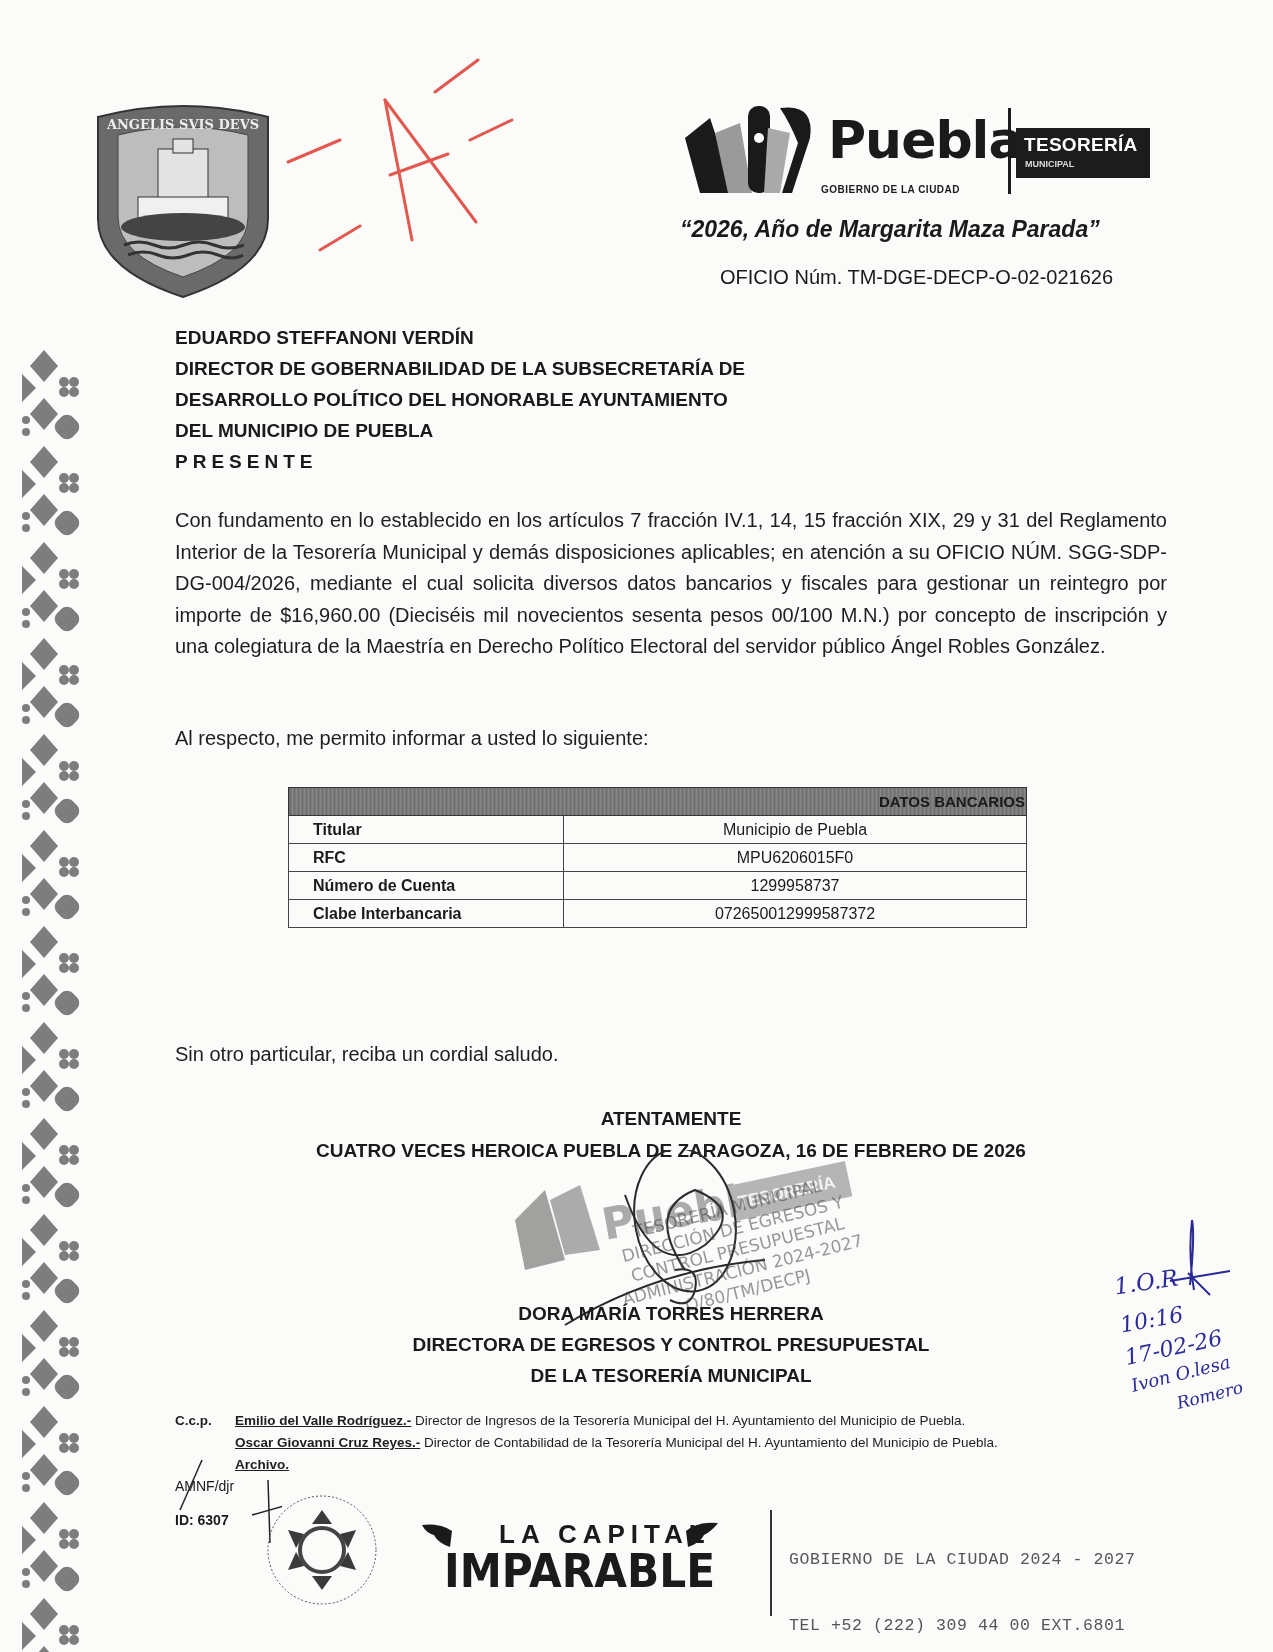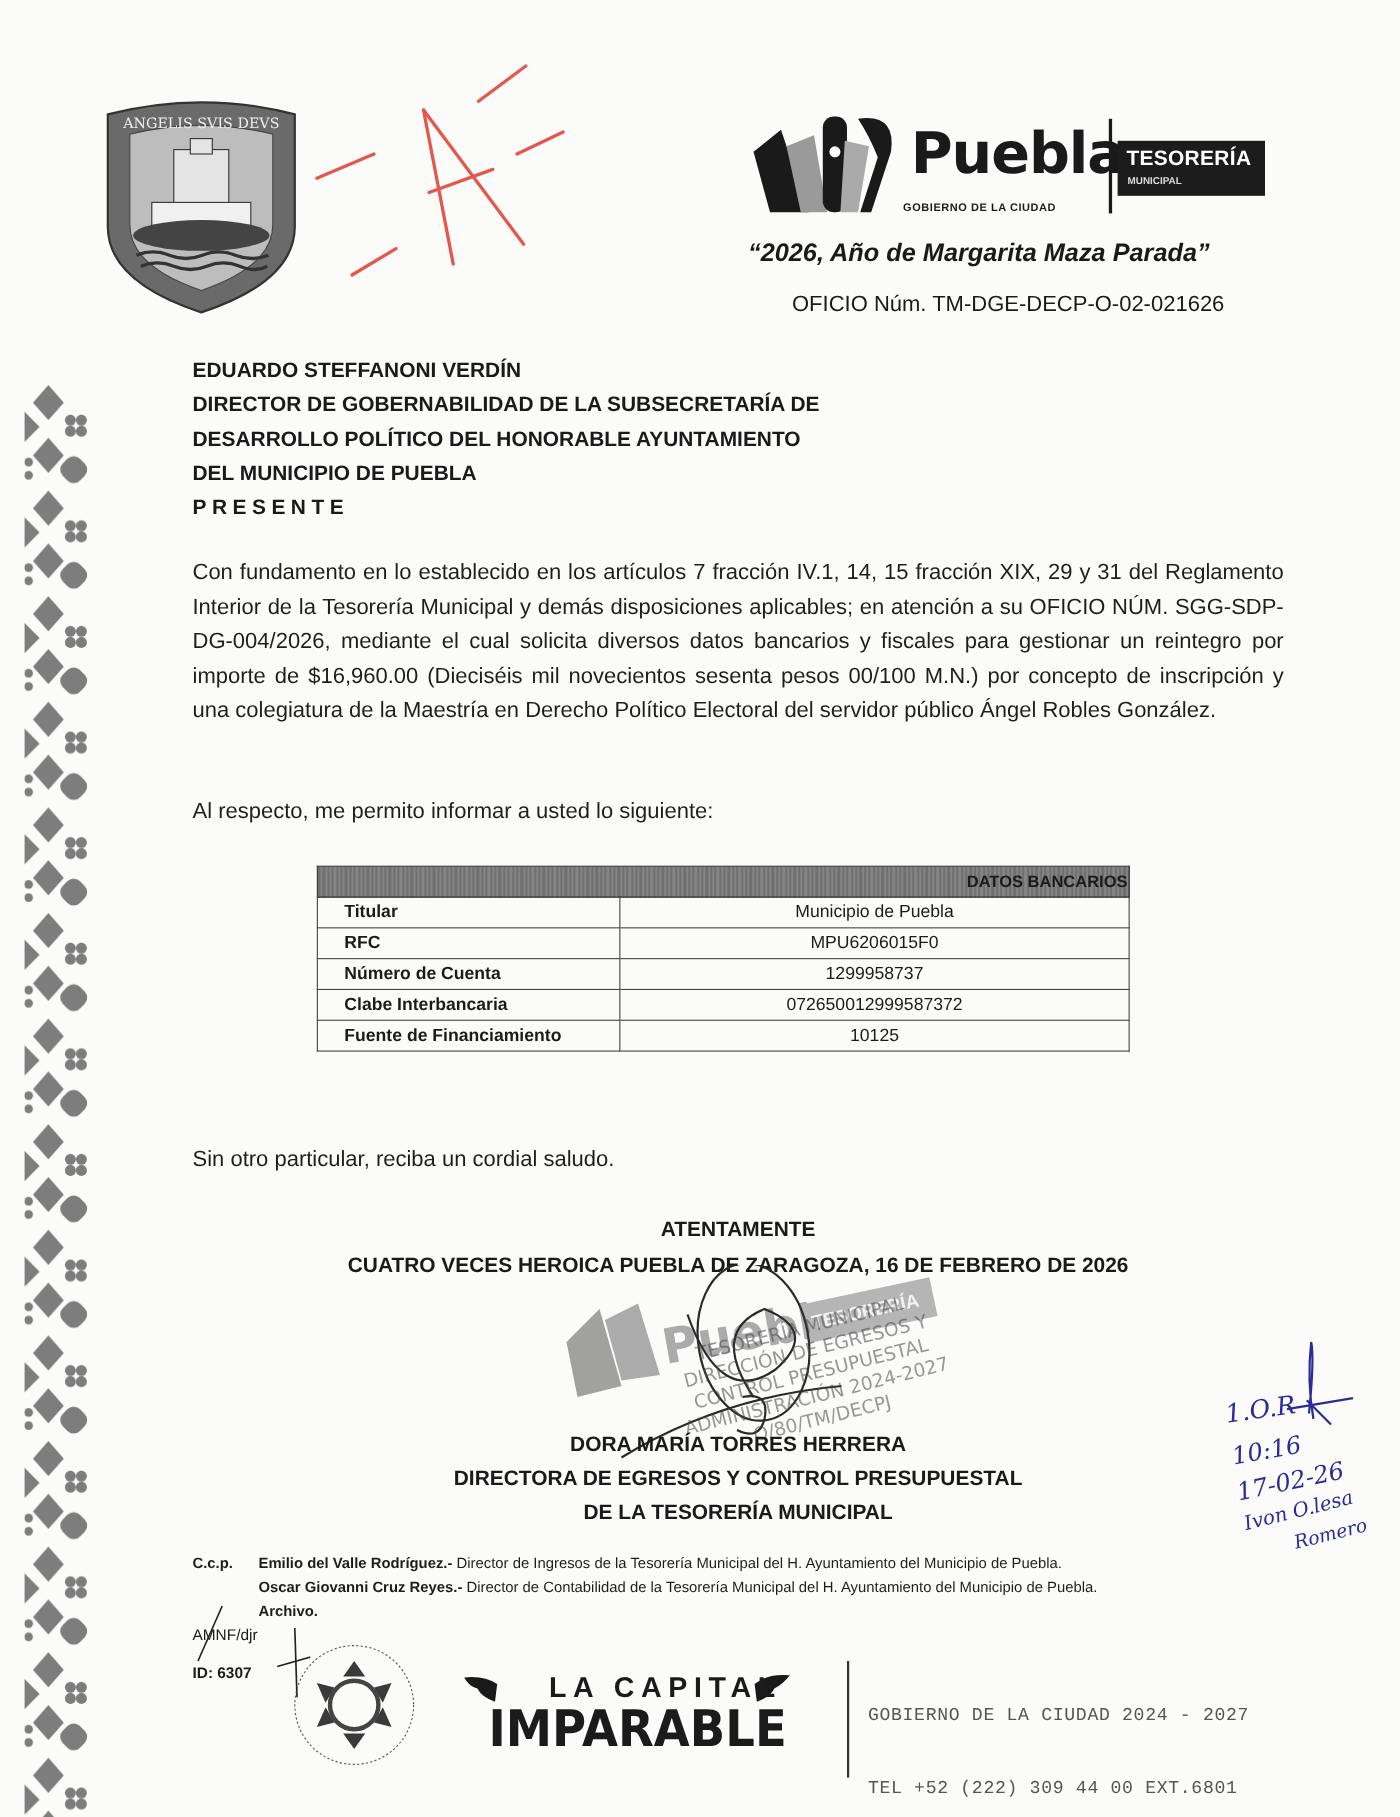--- a/index.html
+++ b/index.html
@@ -3,21 +3,21 @@
 <meta charset="utf-8">
 <style>
   html, body { margin:0; padding:0; }
   body { width:1273px; height:1652px; background:#fbfbfa; position:relative; overflow:hidden;
          font-family:"Liberation Sans", sans-serif; color:#1b1b1b; }
   .abs { position:absolute; }
   
   .border-strip { left:22px; top:350px; width:58px; height:1302px; overflow:hidden; }
   .border-strip svg { display:block; }
   
-  .seal { left:88px; top:86px; width:190px; height:200px; }
+  .seal { left:88px; top:99px; width:190px; height:200px;font-weight:bold; }
   
   .red-mark { left:280px; top:50px; width:240px; height:220px; }
   
   .logo { left:680px; top:98px; width:470px; height:100px; }
   .logo .word { position:absolute; left:148px; top:12px; font-size:52px; font-weight:bold; letter-spacing:-1px; color:#1a1a1a; font-family:"DejaVu Sans", sans-serif; }
   .logo .sub { position:absolute; left:141px; top:76px; font-size:10px; font-weight:bold; letter-spacing:0.5px;margin-top:10px; }
   .logo .divider { position:absolute; left:328px; top:10px; width:3px; height:86px; background:#1a1a1a; }
   .logo .tes-box { position:absolute; left:336px; top:30px; width:134px; height:50px; background:#1c1c1c; color:#fff; }
   .logo .tes-box .t1 { position:absolute; left:8px; top:6px; font-size:19px; font-weight:bold; letter-spacing:0.3px; }
   .logo .tes-box .t2 { position:absolute; left:9px; top:31px; font-size:9px; font-weight:bold; color:#ddd; }
@@ -38,21 +38,21 @@
   .center-block { left:175px; width:992px; text-align:center; font-weight:bold; color:#1a1a1a; }
   .atent { top:1108px; font-size:19px; }
   .date-line { top:1140px; font-size:19px; }
   .stamp { left:505px; top:1150px; width:370px; height:190px; }
   .sign-name { top:1298px; font-size:19px; line-height:31px; }
   .stamp-text { left:560px; top:1240px; width:340px; font-size:17px; color:rgba(70,70,70,0.55); transform:rotate(-14deg); transform-origin:left top; line-height:21px; text-align:center; font-family:"DejaVu Sans", sans-serif; }
   .handwriting { left:1110px; top:1215px; width:165px; height:210px; color:#2a2a9a; font-family:"DejaVu Serif", serif; font-style:italic; }
   .handwriting div { position:absolute; white-space:nowrap; }
   .ccp { left:175px; top:1410px; font-size:13.5px; line-height:22px; color:#1e1e1e; }
   .ccp .tag { display:inline-block; width:60px; font-weight:bold; }
-  .ccp b { font-weight:bold; }
+  .ccp b { font-weight:bold;text-decoration:underline; }
   .ccp .indent { padding-left:60px; }
   .initials { left:175px; top:1478px; font-size:14px; }
   .id-line { left:175px; top:1512px; font-size:14px; font-weight:bold; }
   .norma { left:262px; top:1490px; width:120px; height:120px; }
   .capital { left:420px; top:1517px; width:300px; height:80px; }
   .capital .la { position:absolute; left:36px; top:2px; font-size:26px; font-weight:bold; letter-spacing:6px;margin-left:43px; }
   .capital .imp { position:absolute; left:24px; top:30px; font-size:46px; font-weight:bold; letter-spacing:0px; line-height:48px; font-family:"DejaVu Sans", sans-serif; transform:scaleX(0.92); transform-origin:left; }
   .footer-divider { left:770px; top:1510px; width:2px; height:106px; background:#333; }
   .address { left:789px; top:1505px; font-family:"Liberation Mono", monospace; font-size:16.5px; line-height:22px; color:#555; white-space:pre; letter-spacing:0.6px; }
 </style>
@@ -155,24 +155,20 @@
       <td class="val">MPU6206015F0</td>
     </tr>
     <tr>
       <td class="lbl">Número de Cuenta</td>
       <td class="val">1299958737</td>
     </tr>
     <tr>
       <td class="lbl">Clabe Interbancaria</td>
       <td class="val">072650012999587372</td>
     </tr>
-    <tr>
-      <td class="lbl">Fuente de Financiamiento</td>
-      <td class="val">10125</td>
-    </tr>
   </tbody>
 </table>
 
 <div class="abs closing">Sin otro particular, reciba un cordial saludo.</div>
 
 <div class="abs center-block atent">ATENTAMENTE</div>
 <div class="abs center-block date-line">CUATRO VECES HEROICA PUEBLA DE ZARAGOZA, 16 DE FEBRERO DE 2026</div>
 
 <div class="abs stamp">
   <svg width="370" height="190" viewBox="0 0 370 190">

